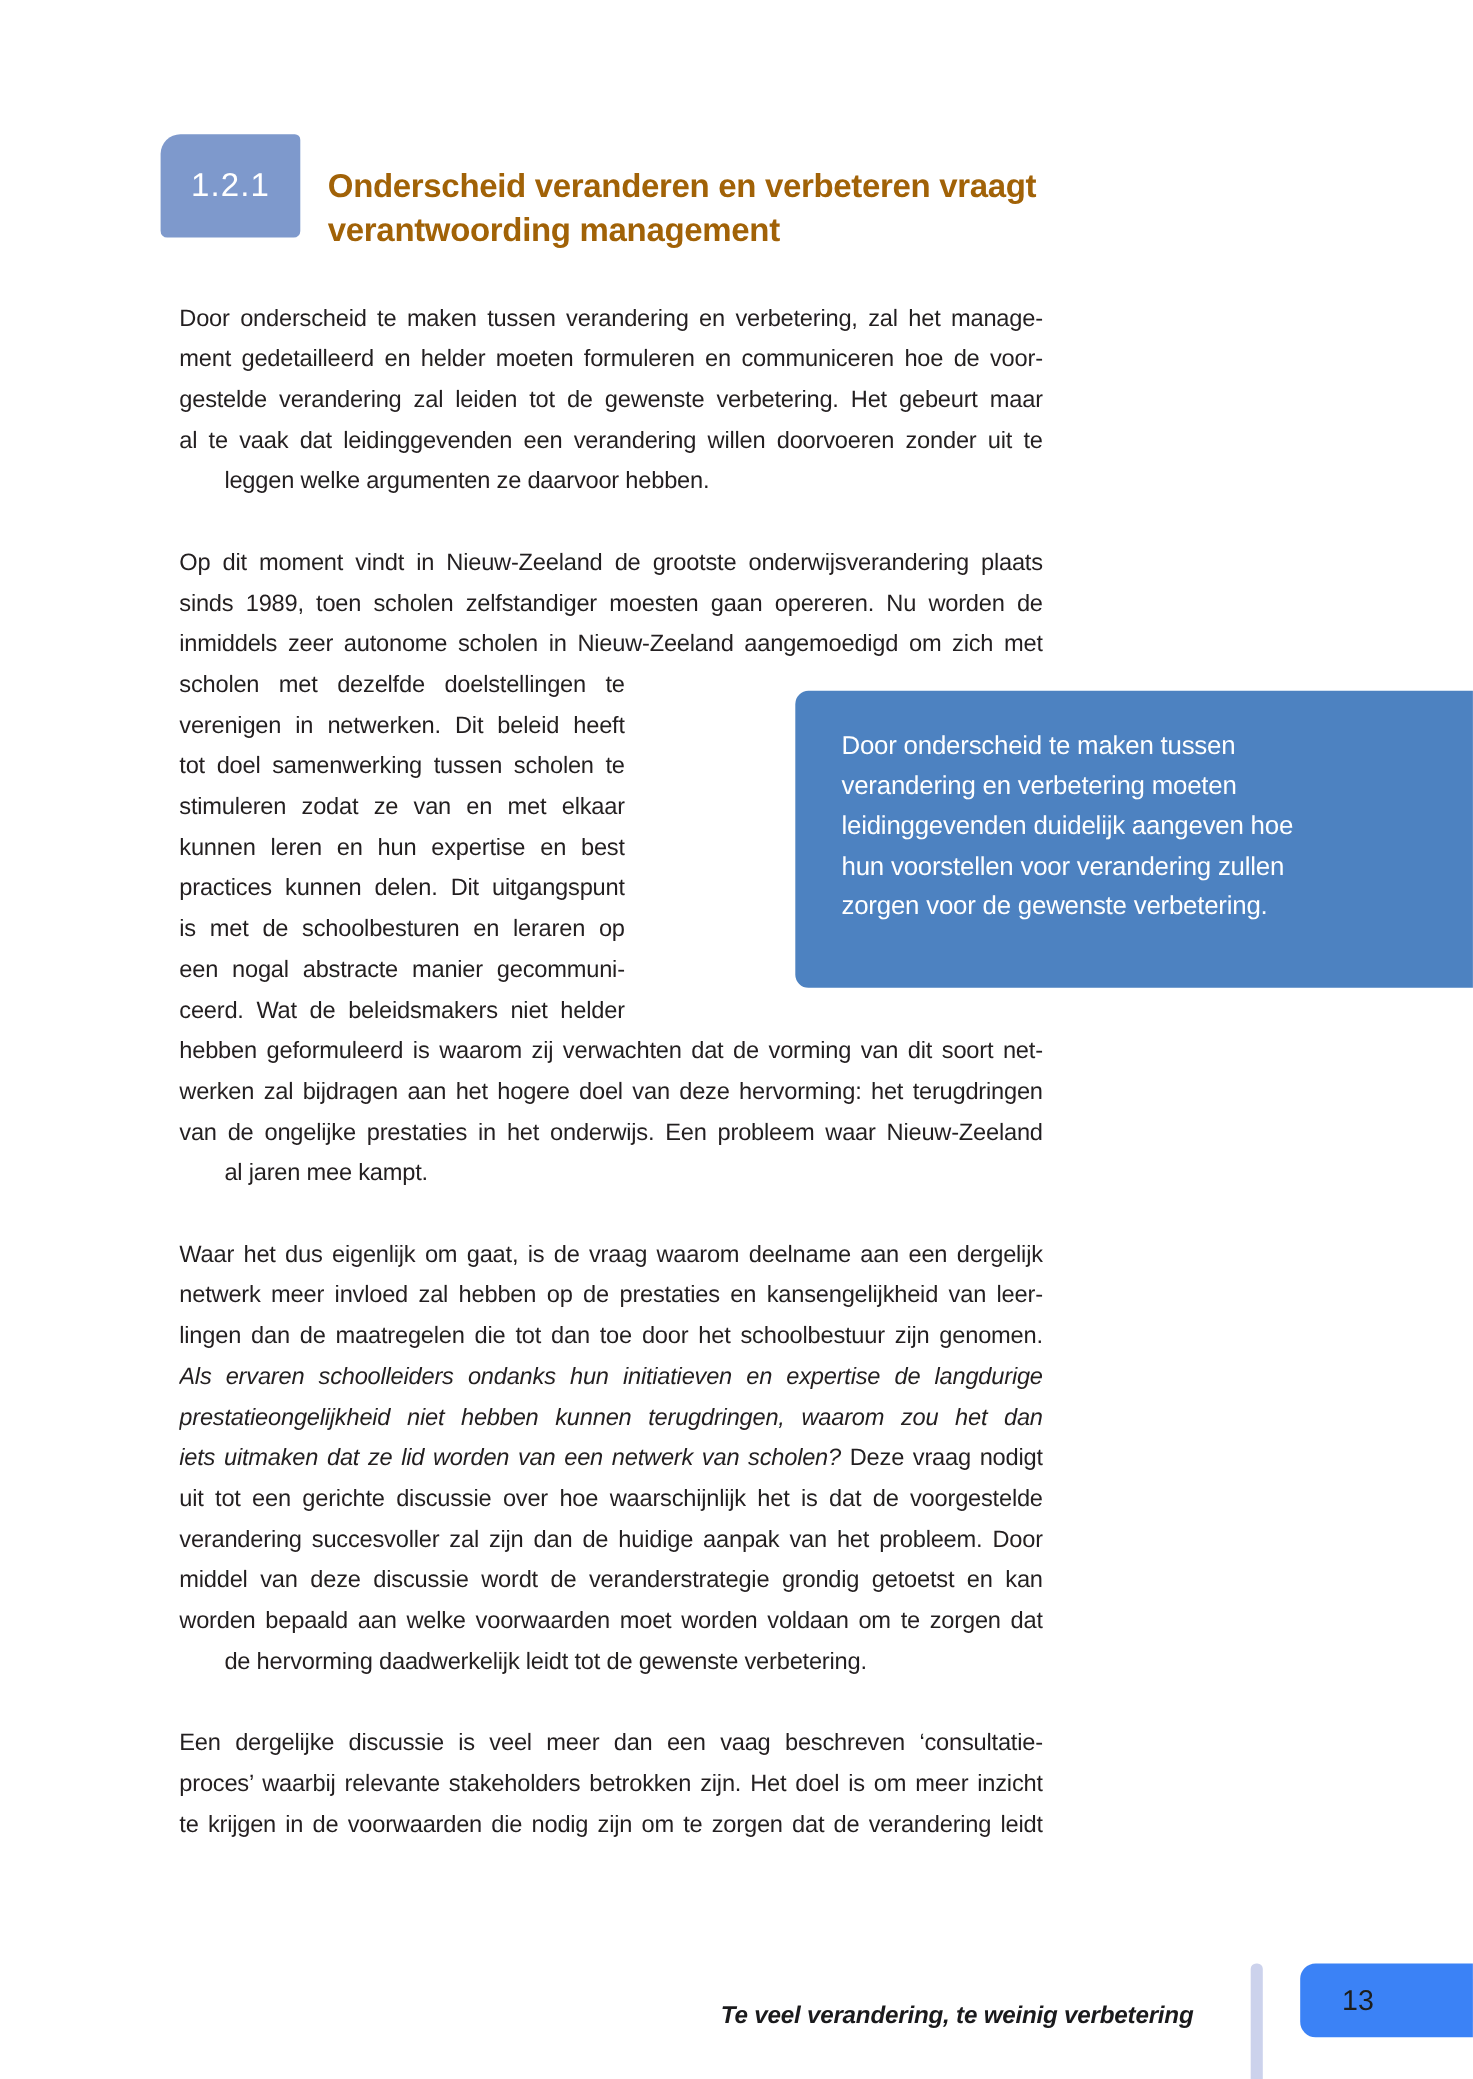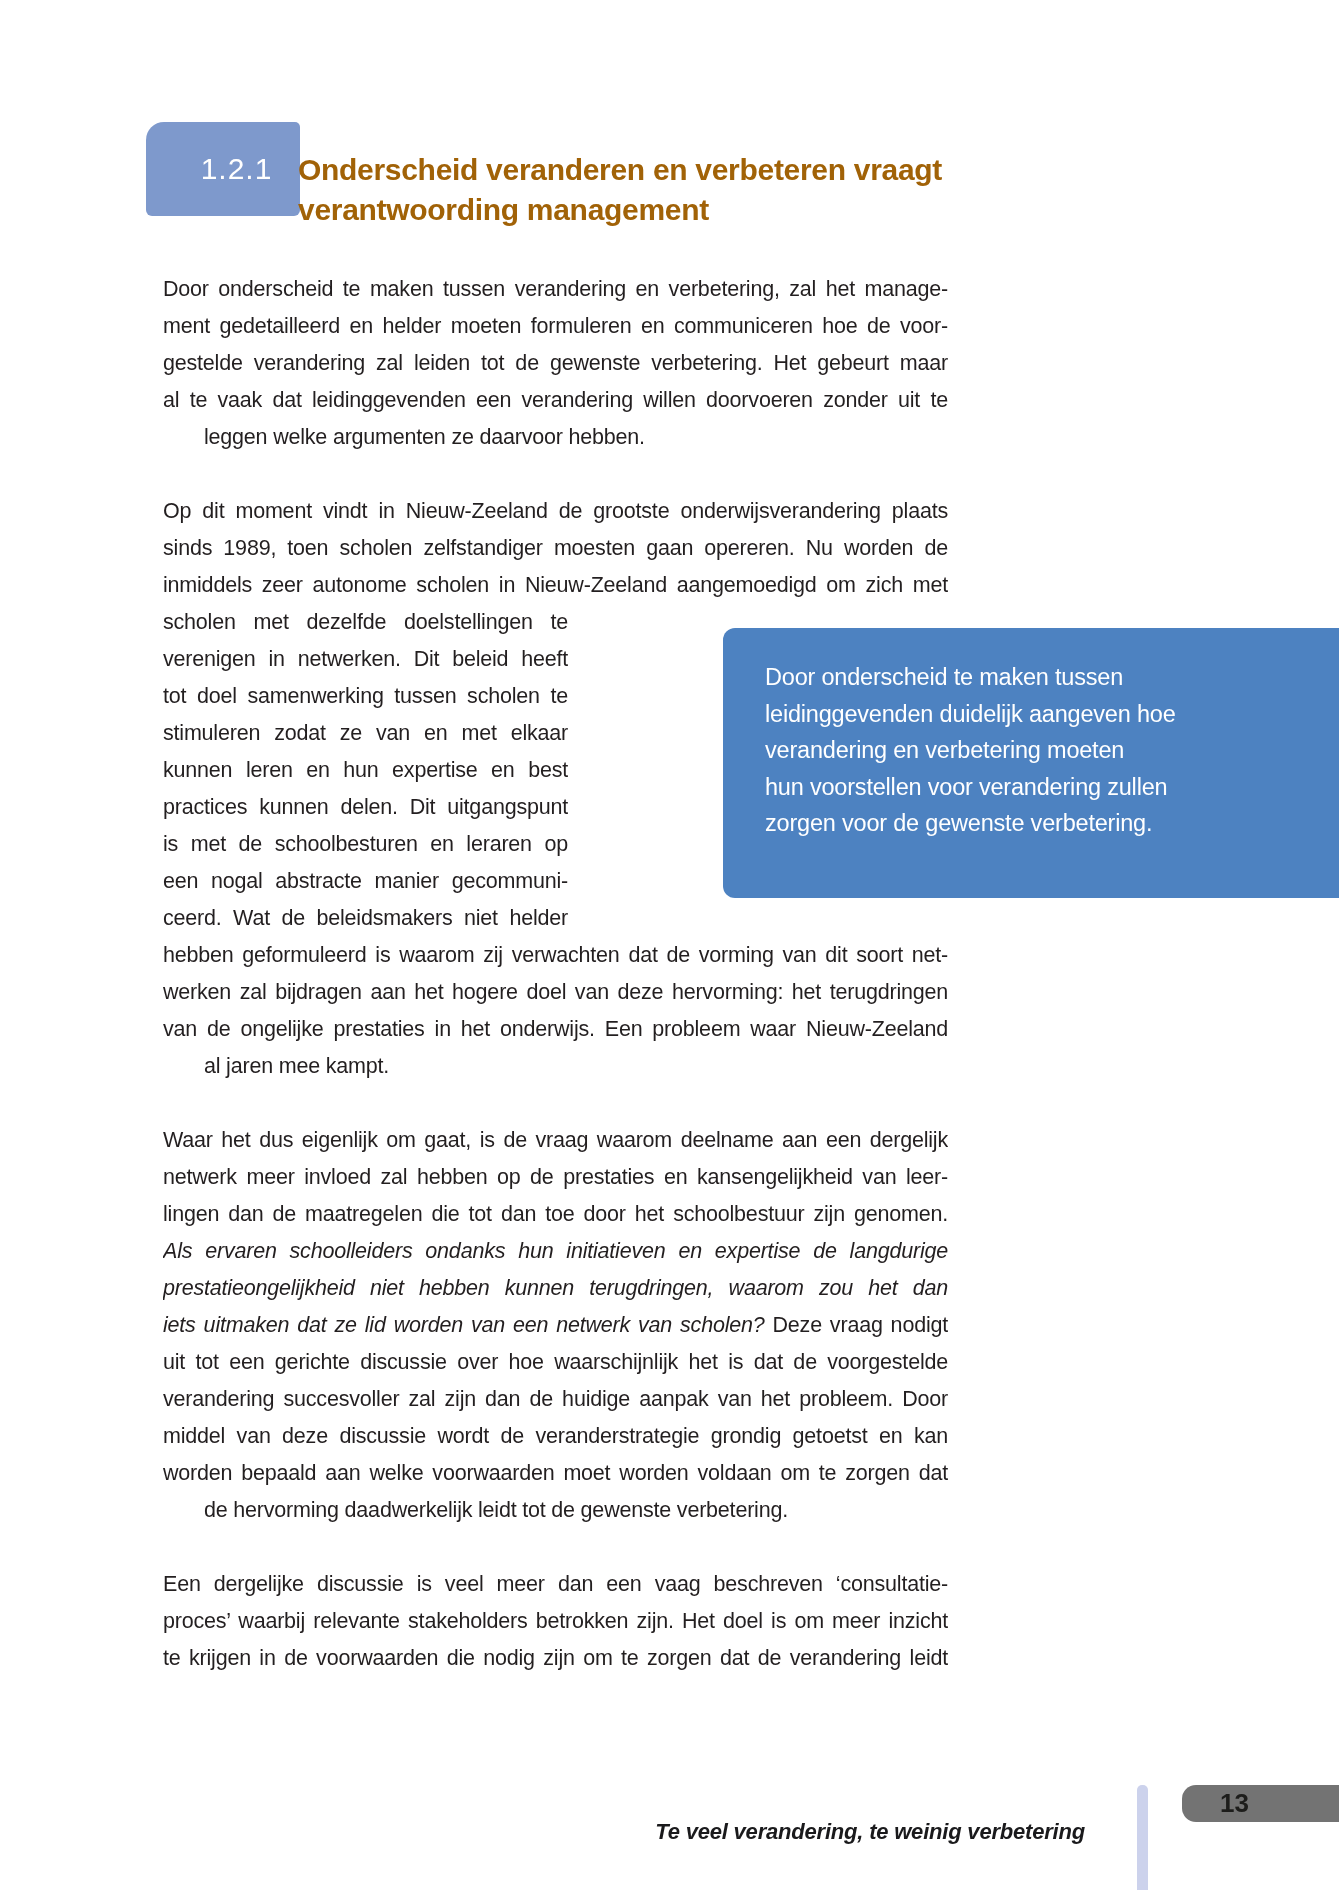--- a/index.html
+++ b/index.html
@@ -13,21 +13,21 @@
     color:#231f20;
   }
 
   
   .section-num-box {
     position:absolute; left:146px; top:122px;
     width:127px; height:94px;
     background:#7e99cc;
     border-radius:18px 5px 6px 6px;
     display:flex; align-items:center; justify-content:center;
-    color:#ffffff; font-size:30px; letter-spacing:1px;padding-left:27px;
+    color:#ffffff; font-size:30px; letter-spacing:1px;
   }
   .section-title {
     position:absolute; left:298px; top:150px; margin:0;
     color:#a16207; font-size:30px; font-weight:bold;
     line-height:40px; letter-spacing:-0.3px;
   }
 
   
   .body-text {
     position:absolute; left:163px; top:271px; width:785px;
@@ -60,26 +60,26 @@
     color:#1a1a1c;
     margin-top:20px;
   }
   .footer-bar {
     position:absolute; left:1137px; top:1785px;
     width:11px; height:105px;
     background:#ccd2ec;
     border-radius:5px 5px 0 0;
   }
   .pagenum-box {
-    position:absolute; left:1182px; top:1785px; right:0; height:37px;
-    background:#737373;
+    position:absolute; left:1182px; top:1785px; right:0; height:67px;
+    background:#3b82f6;
     border-radius:14px 0 0 14px;
     display:flex; align-items:center; justify-content:center;
     padding-right:52px; box-sizing:border-box;
-    font-weight:bold; font-size:26px; color:#1d1d1b;
+    font-weight:normal; font-size:26px; color:#1d1d1b;
   }
 </style>
 </head>
 <body>
 
 <div class="page">
 
   <div class="section-num-box">
     <span>1.2.1</span>
   </div>
@@ -131,22 +131,22 @@
       <div class="para">
         <div class="line"><span>Een dergelijke discussie is veel meer dan een vaag beschreven ‘consultatie-</span></div>
         <div class="line"><span>proces’ waarbij relevante stakeholders betrokken zijn. Het doel is om meer inzicht</span></div>
         <div class="line"><span>te krijgen in de voorwaarden die nodig zijn om te zorgen dat de verandering leidt</span></div>
       </div>
     </div>
 
   <div class="callout">
     <div id="callout-lines">
         <div>Door onderscheid te maken tussen</div>
+        <div>verandering en verbetering moeten</div>
         <div>leidinggevenden duidelijk aangeven hoe</div>
-        <div>verandering en verbetering moeten</div>
         <div>hun voorstellen voor verandering zullen</div>
         <div>zorgen voor de gewenste verbetering.</div>
       </div>
   </div>
 
   <div class="running-title">Te veel verandering, te weinig verbetering</div>
   <div class="footer-bar"></div>
   <div class="pagenum-box">
     <span>13</span>
   </div>

